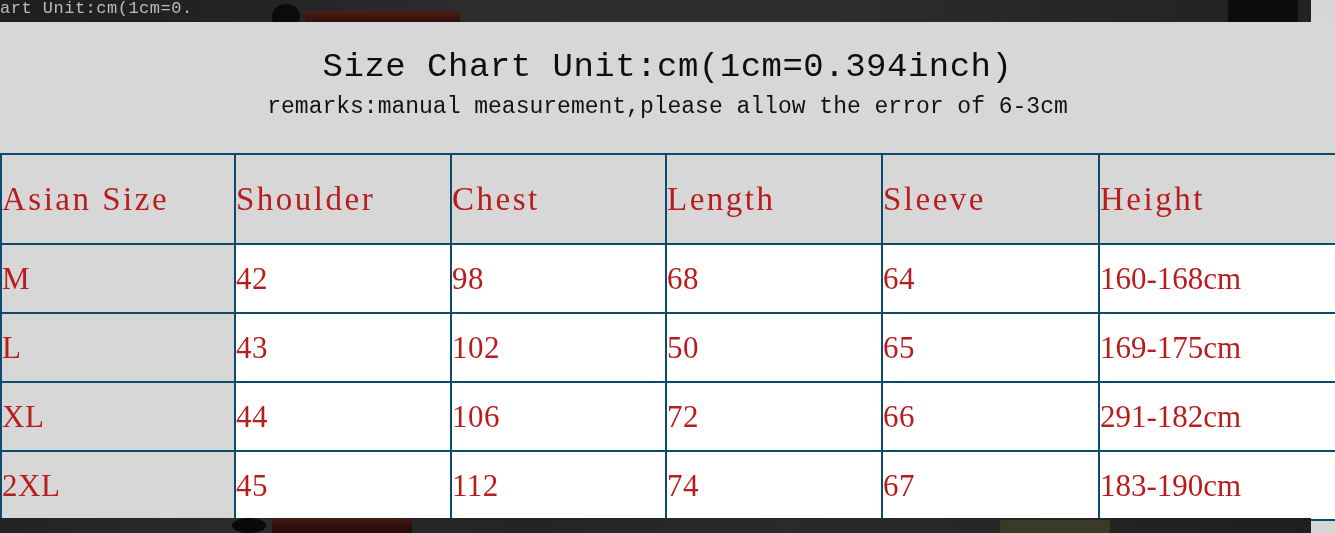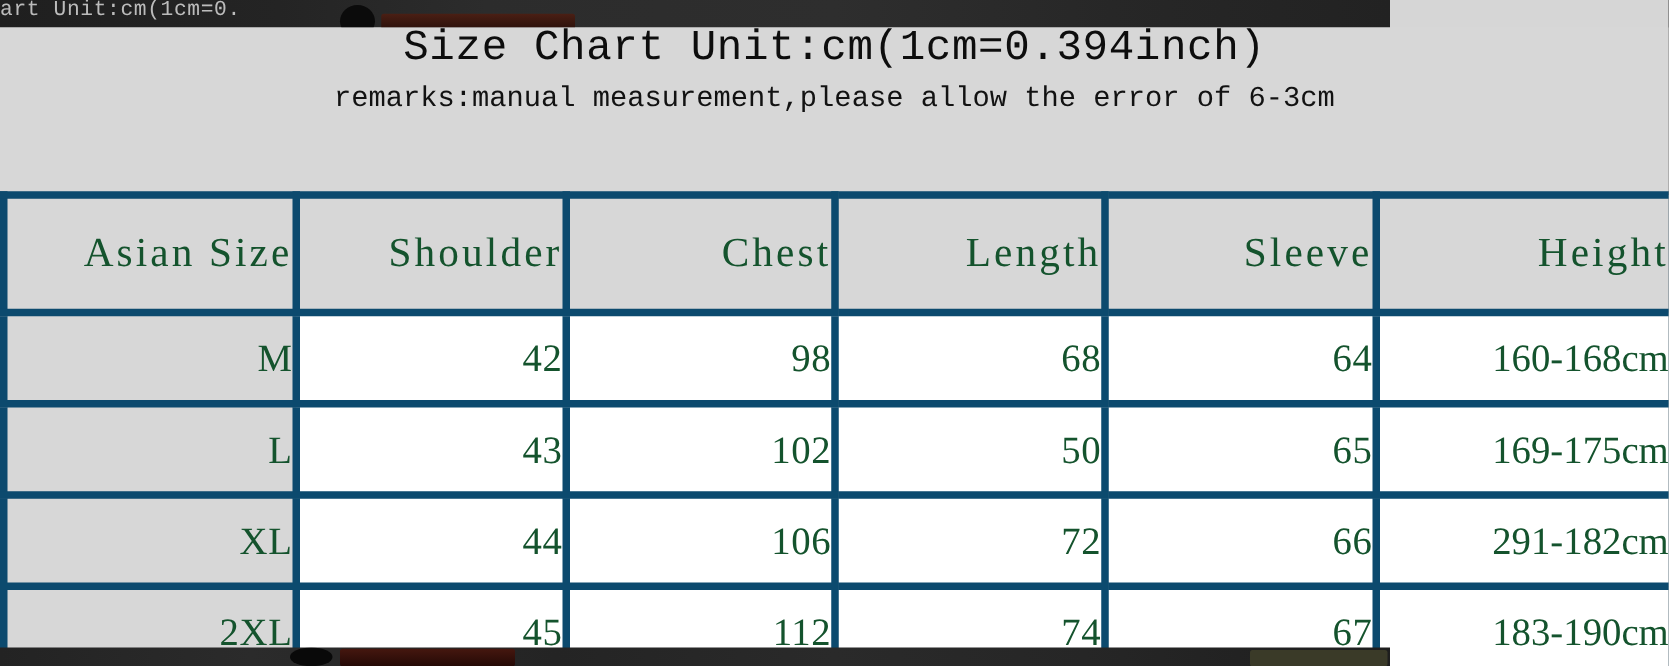--- a/index.html
+++ b/index.html
@@ -13,21 +13,21 @@
     height: 533px;
     overflow: hidden;
     background: #d6d6d6;
     font-family: "Liberation Serif", "DejaVu Serif", serif;
   }
 
   
   .bleed-strip {
     position: absolute;
     left: 0;
-    width: 1112px;
+    width: 1311px;
     background: #262626;
     overflow: hidden;
   }
   #top-strip {
     top: 0;
     height: 22px;
     background: linear-gradient(90deg,#1f1f1f 0%,#242424 20%,#2c2c2c 35%,#2e2e2e 60%,#272727 80%,#222 100%);
   }
   #bottom-strip {
     top: 518px;
@@ -82,20 +82,21 @@
     position: absolute;
     left: 0;
     top: 22px;
     width: 1335px;
     height: 131px;
     background: #d7d7d7;
     text-align: center;
   }
   #chart-title {
     margin: 0;
+    padding-top: 28px;
     font-family: "Liberation Mono", "DejaVu Sans Mono", monospace;
     font-size: 34px;
     font-weight: normal;
     color: #0d0d0d;
     letter-spacing: 0.5px;
     line-height: 1;
   }
   #chart-remarks {
     margin: 0;
     padding-top: 12px;
@@ -118,25 +119,25 @@
   }
   #size-table col.c-size   { width: 234px; }
   #size-table col.c-sh     { width: 216px; }
   #size-table col.c-ch     { width: 215px; }
   #size-table col.c-le     { width: 216px; }
   #size-table col.c-sl     { width: 217px; }
   #size-table col.c-he     { width: 237px; }
 
   #size-table th,
   #size-table td {
-    border: 6px solid #0c4a6e;
-    text-align: right;
+    border: 2px solid #0c4a6e;
+    text-align: left;
     vertical-align: middle;
     font-family: "Liberation Serif", "DejaVu Serif", serif;
-    color: #14532d;
+    color: #b91c1c;
     font-weight: normal;
     padding: 0;
   }
   #size-table thead th {
     height: 88px;
     background: #d7d7d7;
     font-size: 33px;
     letter-spacing: 2.5px;
   }
   #size-table tbody td {

